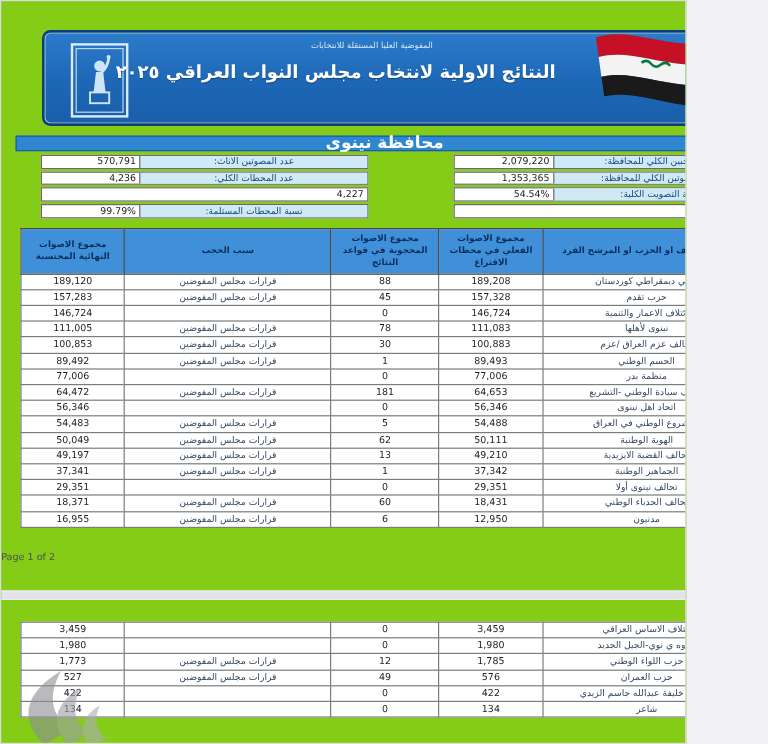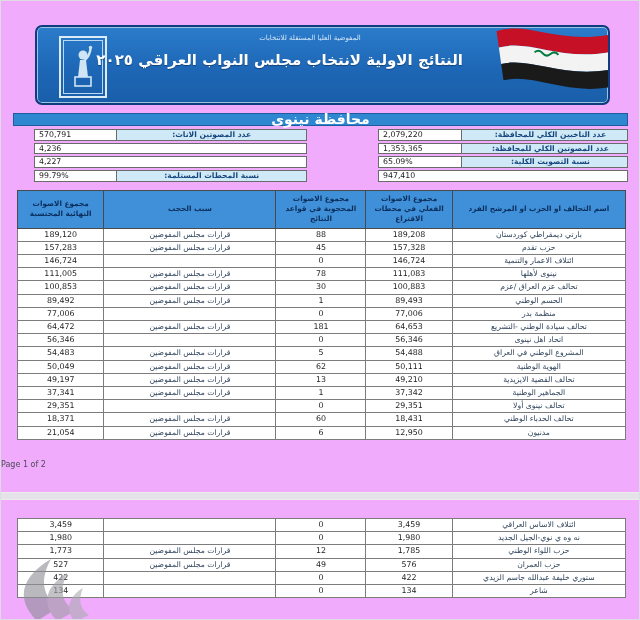--- a/index.html
+++ b/index.html
@@ -1,18 +1,18 @@
 <!DOCTYPE html>
 <html lang="ar"><head>
 <meta charset="utf-8">
 <style>
   * { box-sizing: border-box; margin: 0; padding: 0; }
   html,body { width:640px; height:620px; }
   body { font-family:"DejaVu Sans","Liberation Sans",sans-serif; background:#f2f2f5; }
-  .canvas { position:relative; width:640px; height:620px; background:#f0abfc;
+  .canvas { position:relative; width:572px; height:620px; background:#84cc16;
             border:1px solid #dcdce2; overflow:hidden; }
 
   
   .banner { position:absolute; left:34px; top:24px; width:575px; height:80px;
             background:linear-gradient(180deg,#2b7ccb 0%,#1d67b6 55%,#1a5ea9 100%);
             border:2px solid #0d3d7c; border-radius:7px; overflow:hidden;
             box-shadow:0 0 0 1px #9fc2e2 inset; }
   .banner-text { position:absolute; right:145px; left:120px; top:7px; text-align:center;
                  color:#e9f3fc; direction:rtl; }
   .banner-org1 { font-size:7px; opacity:.9; }
@@ -32,26 +32,26 @@
 
   
   .summary { position:absolute; left:12px; top:128px; width:615px;
              display:flex; direction:rtl; justify-content:space-between; padding-left:21px; }
   .sgroup { display:flex; flex-direction:column; }
   .sgroup.rightg { width:250px; }
   .sgroup.leftg  { width:273px; }
   .srow { display:flex; direction:rtl; height:11.8px; margin-bottom:1.8px;
           border:1px solid #6b6b6b; background:#fff; }
   .srow .lbl { background:#cfe9f7; border-left:1px solid #6b6b6b; color:#17477e;
-               font-size:7.6px; font-weight:bold; text-align:center; line-height:10px;
+               font-size:7.6px; font-weight:normal; text-align:center; line-height:10px;
                overflow:hidden; white-space:nowrap; }
   .rightg .lbl { flex:0 0 67%;padding-left:12px; }
   .leftg  .lbl { flex:0 0 70%; }
-  .srow .val { flex:1; font-size:7.8px; color:#1c1c1c; 
-               padding-left:4px; padding-right:16px; line-height:10px; direction:ltr; }
+  .srow .val { flex:1; font-size:7.8px; color:#1c1c1c; text-align:right;
+               padding-left:4px; padding-right:3px; line-height:10px; direction:ltr; }
 
   
   table.results { border-collapse:collapse; direction:rtl; width:609px;
                   table-layout:fixed; background:#fff; }
   .main-table  { position:absolute; left:16px; top:189px; }
   .page2-table { position:absolute; left:16px; top:517px; }
   table.results th { background:#3f90d8; color:#0b2d5c; font-weight:bold;
                      font-size:7.3px; line-height:1.4; border:1px solid #4a4a4a;
                      padding:3px 1px; height:35px; }
   table.results td { border:1px solid #7c7c7c; font-size:7.9px; color:#1e1e1e;
@@ -107,32 +107,33 @@
         <div class="srow">
     <div class="lbl">عدد الناخبين الكلي للمحافظة:</div>
     <div class="val">2,079,220</div>
   </div>
         <div class="srow">
     <div class="lbl">عدد المصوتين الكلي للمحافظة:</div>
     <div class="val">1,353,365</div>
   </div>
         <div class="srow">
     <div class="lbl">نسبة التصويت الكلية:</div>
-    <div class="val">65.09%</div>
+    <div class="val">54.54%</div>
   </div>
         <div class="srow">
     <div class="val">947,410</div>
   </div>
       </div>
     <div class="sgroup leftg" id="summary-left">
         <div class="srow">
     <div class="lbl">عدد المصوتين الاناث:</div>
     <div class="val">570,791</div>
   </div>
         <div class="srow">
+    <div class="lbl">عدد المحطات الكلي:</div>
     <div class="val">4,236</div>
   </div>
         <div class="srow">
     <div class="val">4,227</div>
   </div>
         <div class="srow">
     <div class="lbl">نسبة المحطات المستلمة:</div>
     <div class="val">99.79%</div>
   </div>
       </div>
@@ -259,21 +260,21 @@
     <td>18,431</td>
     <td>60</td>
     <td class="reasonc">قرارات مجلس المفوضين</td>
     <td>18,371</td>
   </tr>
         <tr>
     <td class="namec">مدنيون</td>
     <td>12,950</td>
     <td>6</td>
     <td class="reasonc">قرارات مجلس المفوضين</td>
-    <td>21,054</td>
+    <td>16,955</td>
   </tr>
       </tbody>
   </table>
 
   <div class="page-footer">Page 1 of 2</div>
 
   <div class="page-divider"></div>
 
   <table class="results page2-table">
     <colgroup>

